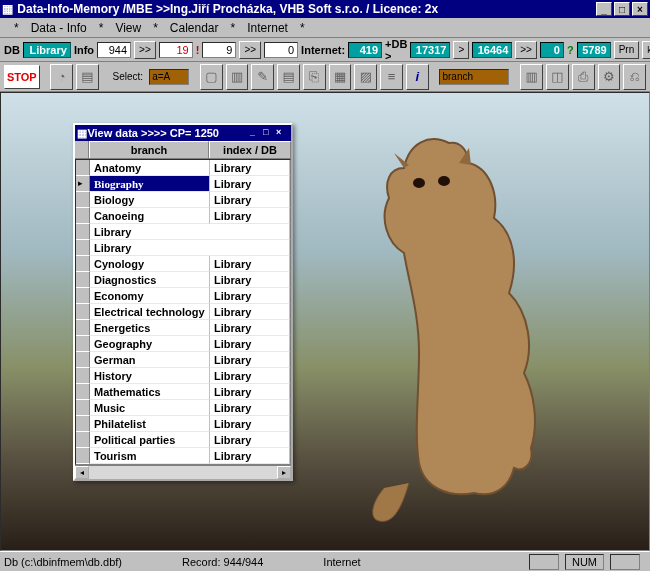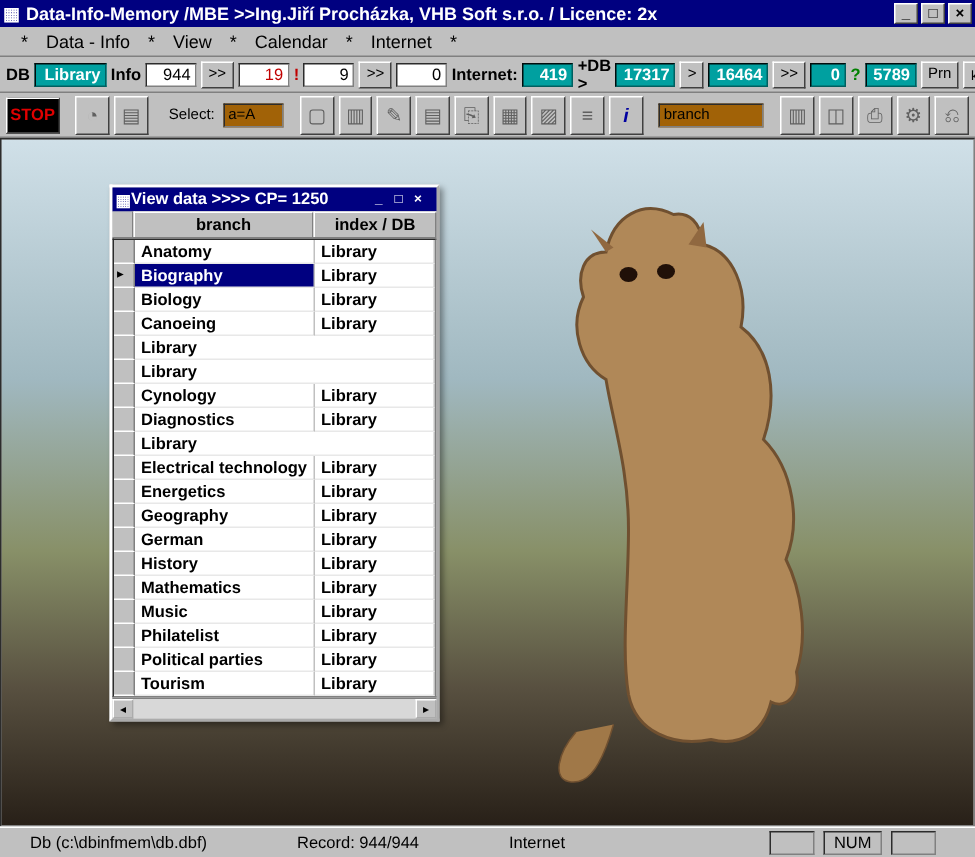--- a/index.html
+++ b/index.html
@@ -69,21 +69,21 @@
     width:28px; height:26px;
     background:#c0c0c0;
     border:1px solid #fff;
     border-right-color:#404040; border-bottom-color:#404040;
     display:flex;align-items:center;justify-content:center;
     cursor:pointer; font-size:13px; color:#606060;
   }
   .tb-gap { width:6px; }
   .toolbar2 { height: 30px;}
   .stop-btn {
-    width:44px;height:24px;background:#000000;
+    width:44px;height:24px;background:#ffffff;
     border:1px solid #fff;border-right-color:#404040;border-bottom-color:#404040;
     display:flex;align-items:center;justify-content:center;cursor:pointer;
     color:#e00000;font-weight:bold;font-size:11px;
   }
   .workspace {
     position:relative;
     width:650px;
     height: calc(571px - 18px - 20px - 24px - 30px - 20px);
     background: linear-gradient(180deg,#d0e0e8 0%, #a0b8c0 35%, #889068 60%, #585040 80%, #282018 100%);
     overflow:hidden;
@@ -91,21 +91,21 @@
   }
   .cougar {
     position:absolute; right:60px; top:30px;
     width:280px; height:400px;
   }
   .statusbar {
     position:absolute;bottom:0;left:0;right:0;
     height:20px;background:#c0c0c0;
     border-top:1px solid #fff;
     display:flex;align-items:center;
-    font-size:11px; padding:0 20px;
+    font-size:11px; padding:0 4px;
   }
   .statusbar .cell {
     border:1px inset #808080;
     padding:1px 6px; margin-right:6px; height:16px;
     display:flex;align-items:center;
   }
   .statusbar .spacer { flex:1; }
 
   
   .childwin {
@@ -132,21 +132,21 @@
     display:flex;align-items:center;justify-content:center;
     font-size:11px;font-weight:bold; background:#c0c0c0;
     border-top:1px solid #fff;border-left:1px solid #fff;
   }
   .gridhead .c1{width:120px;} .gridhead .c2{flex:1;}
   .gridbody{background:#fff;max-height:310px;overflow:hidden;border:1px inset #808080;}
   .row{display:flex;height:16px;font-size:11px;justify-content:flex-end;}
   .row .sel{width:14px;background:#c0c0c0;border-right:1px solid #808080;border-bottom:1px solid #fff;}
   .row .c{border-right:1px solid #c0c0c0;border-bottom:1px solid #e8e8e8;padding:0 4px;display:flex;align-items:center;font-weight:bold;}
   .row .c1{width:120px;} .row .c2{flex:1;}
-  .row.selected .c1{background:#000080;color:#fff;}
+  .row.selected .c1{background:#000080;color:#fff;font-family:Liberation Serif, serif;}
   .row.selected .sel::before{content:"▸";font-size:9px;padding-left:2px;}
   .hscroll{height:14px;background:#c0c0c0;border-top:1px solid #808080;display:flex;}
   .hscroll .ar{width:14px;border:1px outset #fff;display:flex;align-items:center;justify-content:center;font-size:8px;cursor:pointer;}
   .hscroll .tr{flex:1;background:#d8d8d8;}
   .smallbox{background:#a16207;border:1px inset #808080;height:16px;font-size:10px;padding:0 2px;min-width:40px;display:flex;align-items:center;}
   .smalllbl{font-size:10px;padding:0 3px;}
   .toolbar2 .branch-field{min-width:70px;}
 </style>
 </head>
 <body>
@@ -284,20 +284,21 @@
           <div class="c c1">Cynology</div>
           <div class="c c2">Library</div>
         </div>
         <div class="row">
           <div class="sel"></div>
           <div class="c c1">Diagnostics</div>
           <div class="c c2">Library</div>
         </div>
         <div class="row">
           <div class="sel"></div>
+          <div class="c c1">Economy</div>
           <div class="c c2">Library</div>
         </div>
         <div class="row">
           <div class="sel"></div>
           <div class="c c1">Electrical technology</div>
           <div class="c c2">Library</div>
         </div>
         <div class="row">
           <div class="sel"></div>
           <div class="c c1">Energetics</div>

